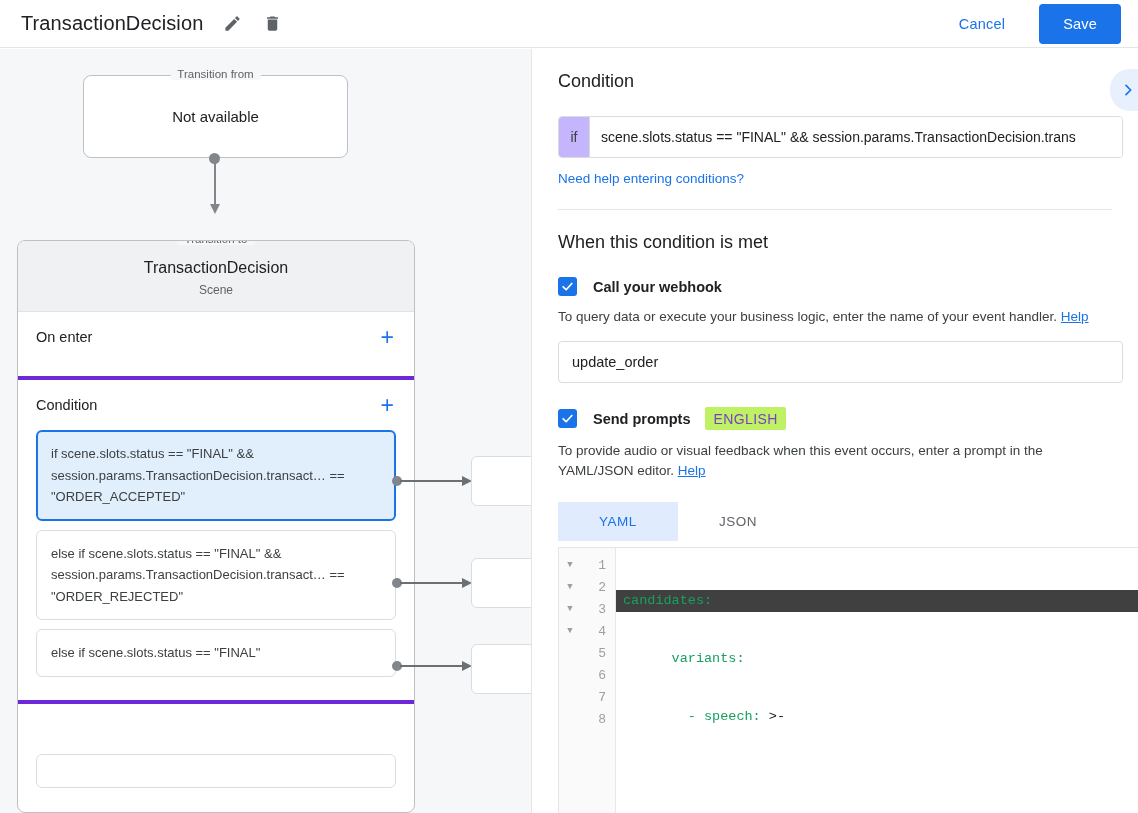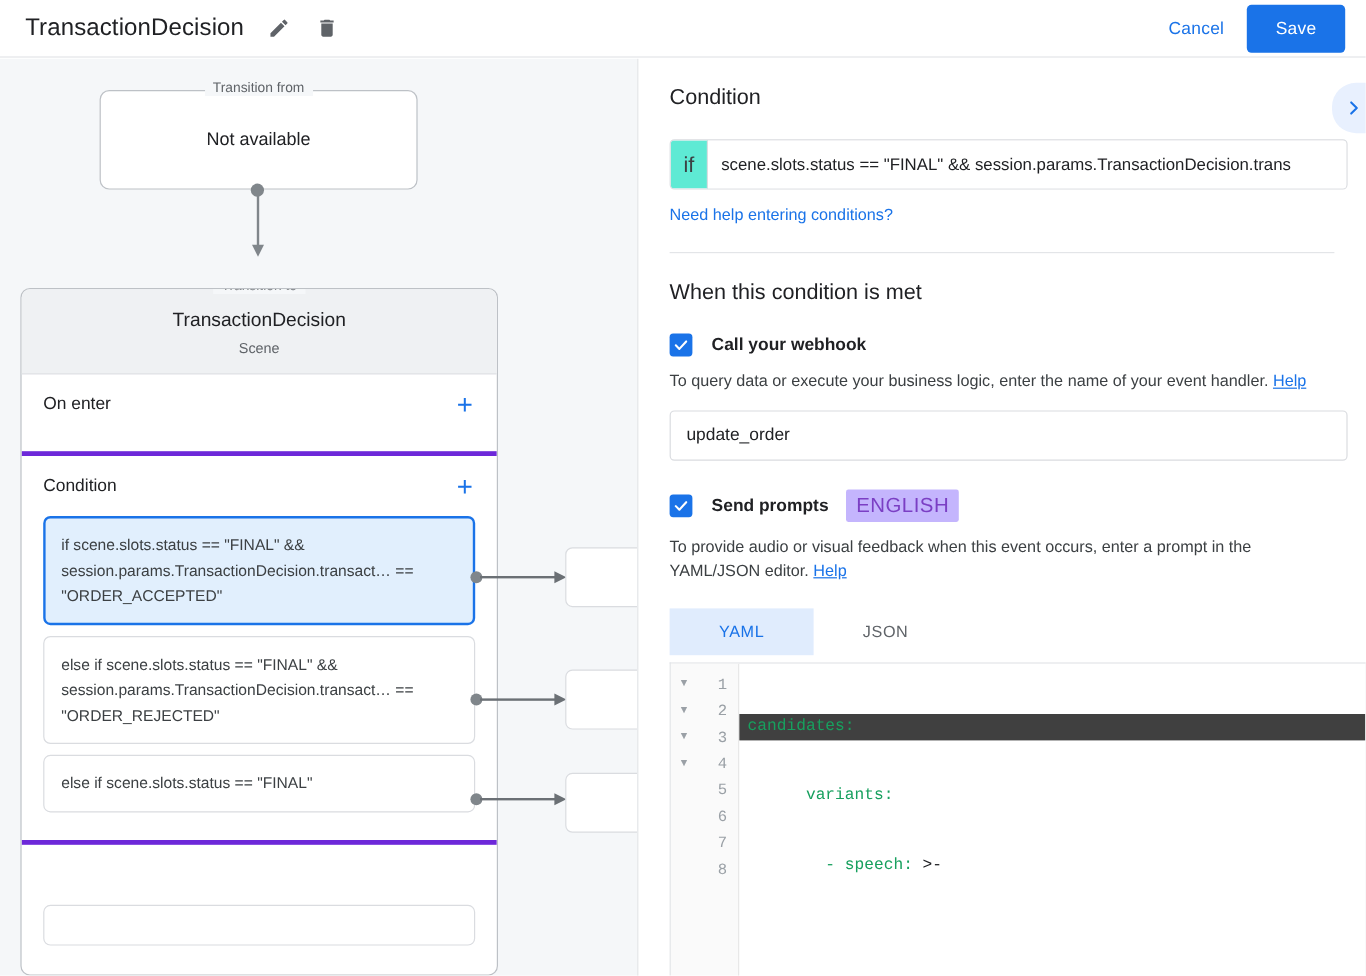--- a/index.html
+++ b/index.html
@@ -38,21 +38,21 @@
   }
   #cancel-button {
     color: #1a73e8; font-size: 14.5px; font-weight: 500;
     background: none; border: none; cursor: pointer;
     padding: 9px 14px; letter-spacing: .2px;
   }
   #save-button {
     background: #1a73e8; color: #ffffff;
     border: none; border-radius: 4px;
     font-size: 14.5px; font-weight: 500; letter-spacing: .2px;
-    padding: 0 24px; height: 40px; margin-left: 5px;
+    padding: 0 24px; height: 40px; margin-left: 20px;
     cursor: pointer;
   }
 
   
   #left-pane {
     position: absolute; left: 0; top: 49px; width: 531px; height: 764px;
     background: #f5f7f9;
     overflow: hidden;
   }
   #right-pane {
@@ -181,24 +181,24 @@
     background: #e8f0fe; border: none; cursor: pointer;
     display: flex; align-items: center; justify-content: center;
   }
   #cond-input-row {
     display: flex; margin-top: 24px;
     border: 1px solid #dadce0; border-radius: 4px;
     overflow: hidden; height: 42px;
     width: 565px;
   }
   #cond-if {
-    width: 31px; background: #5eead4;
+    width: 31px; background: #c4b5fd;
     border-right: 1px solid #dadce0;
     display: flex; align-items: center; justify-content: center;
-    font-size: 18px; color: #3c4043; flex: none;
+    font-size: 14px; color: #3c4043; flex: none;
   }
   #cond-input {
     flex: 1; border: none; outline: none;
     font-size: 14px; color: #202124;
     padding: 0 11px;
     font-family: "Liberation Sans", sans-serif;
     background: #ffffff;
   }
   #cond-help-link {
     display: inline-block; margin-top: 13px;
@@ -216,22 +216,22 @@
     width: 19px; height: 19px; border-radius: 3px;
     background: #1a73e8;
     display: flex; align-items: center; justify-content: center;
     cursor: pointer; flex: none;
   }
   .check-label {
     margin-left: 16px; font-size: 14.5px; font-weight: bold; color: #202124;
   }
   #lang-badge {
     margin-left: 15px;
-    background: #c4b5fd; color: #7b3fc4;
-    font-size: 17px; letter-spacing: .4px;
+    background: #bef264; color: #7b3fc4;
+    font-size: 14px; letter-spacing: .4px;
     padding: 4px 8px 3px;
     border-radius: 2px;
   }
   .helper-text {
     margin-top: 11px; font-size: 13.5px; color: #3c4043; line-height: 20px;
     max-width: 554px;
   }
   .helper-text a { color: #1a73e8; text-decoration: underline; cursor: pointer; }
   #webhook-input {
     margin-top: 14px; width: 565px; height: 42px;

